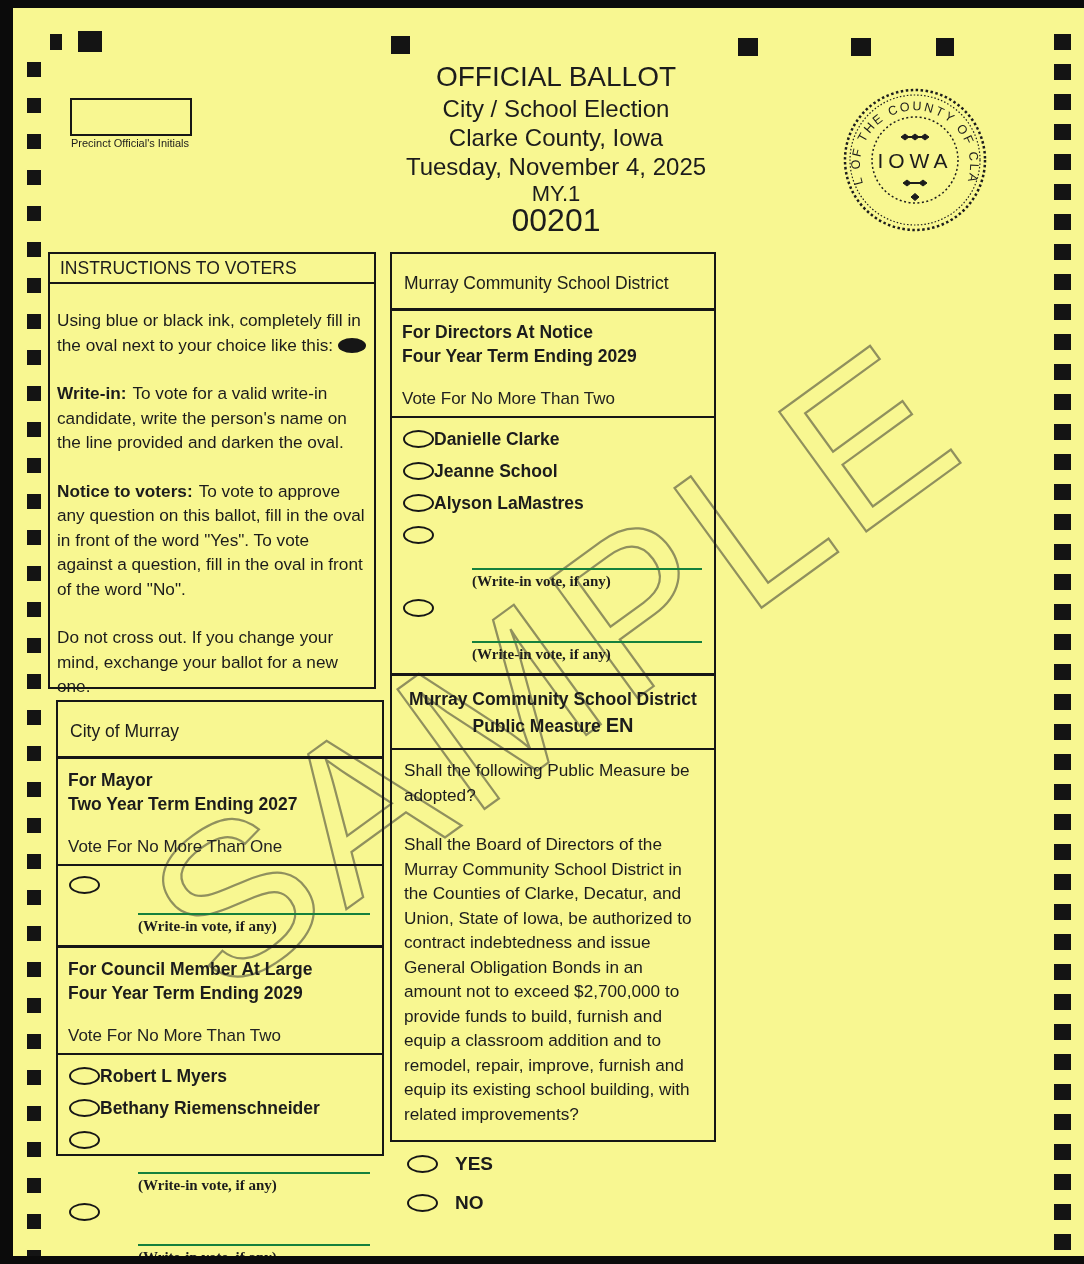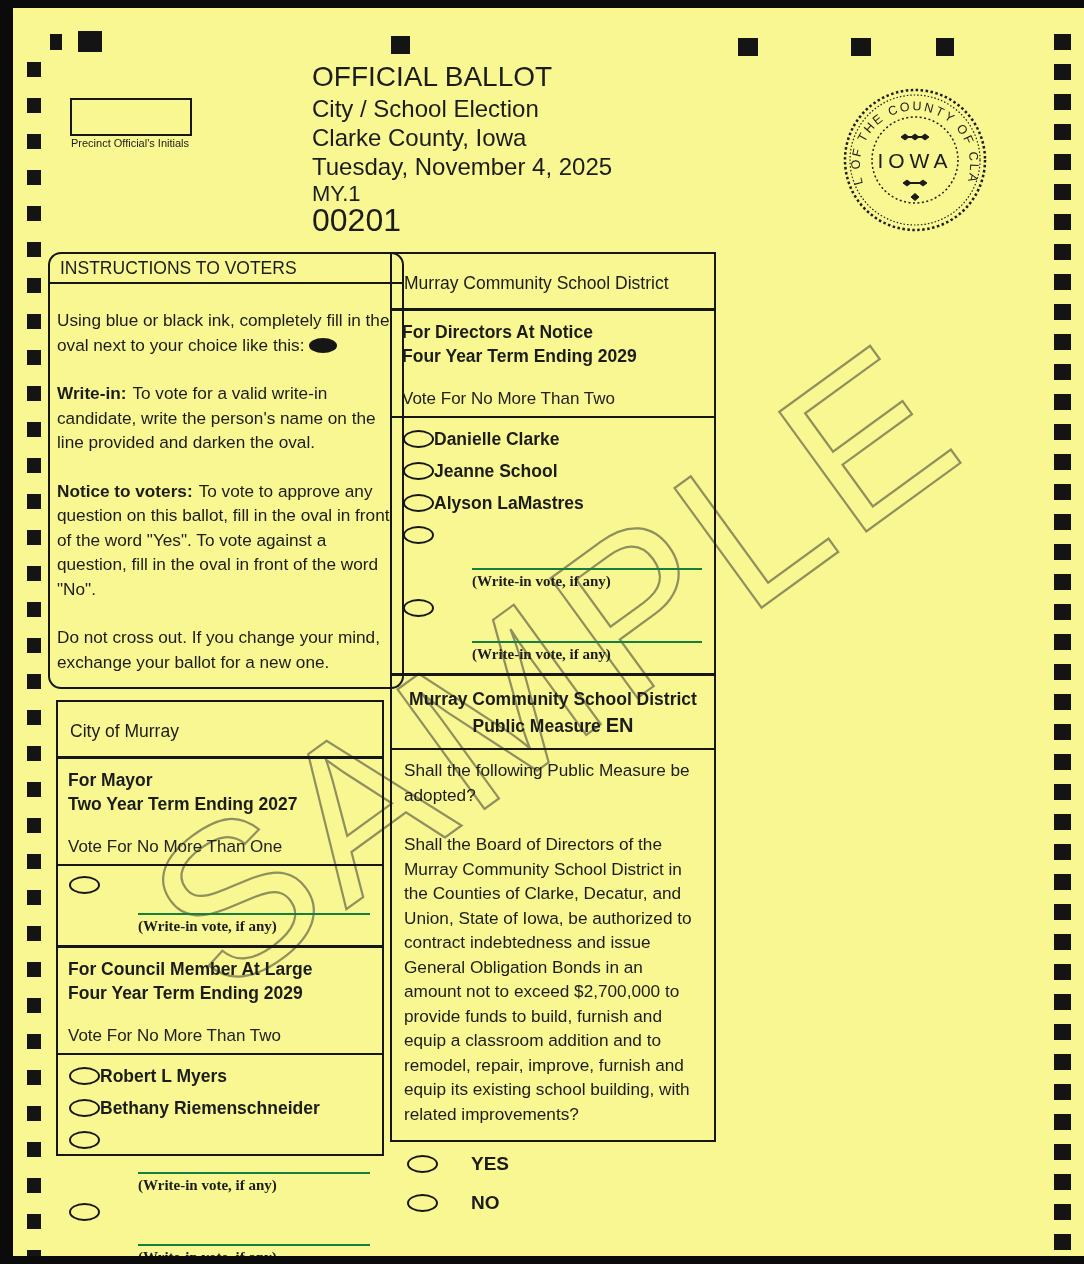--- a/index.html
+++ b/index.html
@@ -15,33 +15,33 @@
   .edge-bottom { left:0; top:1256px; width:1084px; height:8px; }
   
   .tm-col-left { position:absolute; left:27px; top:62px; width:14px; height:1194px; z-index:3;
     background:repeating-linear-gradient(to bottom, #141414 0 15px, transparent 15px 36px); }
   .tm-col-right { position:absolute; left:1054px; top:34px; width:17px; height:1222px; z-index:3;
     background:repeating-linear-gradient(to bottom, #141414 0 16px, transparent 16px 30px); }
   .sq { position:absolute; background:#141414; z-index:3; }
   
   .watermark { position:absolute; left:0; top:0; z-index:1; pointer-events:none; }
   
-  .titleblock { position:absolute; top:60px; left:312px; width:512px; z-index:2; }
+  .titleblock { position:absolute; top:60px; left:300px; width:512px; text-align:center; z-index:2; }
   .titleblock .t1 { font-size:28px; line-height:34px; }
   .titleblock .t2 { font-size:24px; line-height:29px; }
   .titleblock .t3 { font-size:22px; line-height:26px; }
   .titleblock .t4 { font-size:32px; line-height:27px; }
   .precinct-box { position:absolute; left:70px; top:98px; width:118px; height:34px;
     border:2px solid #161616; z-index:2; background:transparent; }
   .precinct-label { position:absolute; left:40px; top:137px; width:180px; text-align:center;
     font-size:11px; z-index:2; }
   .seal { position:absolute; left:840px; top:85px; z-index:2; }
   
   .box { position:absolute; border:2px solid #161616; z-index:2; background:transparent; box-sizing:border-box; }
-  .box-instr { left:48px; top:252px; width:356px; height:437px;border-radius:13px; }
+  .box-instr { left:48px; top:252px; width:328px; height:437px; }
   .box-city  { left:48px; top:700px; width:328px; height:456px;margin-left:8px; }
   .box-school{ left:390px; top:252px; width:326px; height:890px; }
   .ititle { padding:4px 10px 3px; border-bottom:2px solid #161616; font-size:17.5px; }
   .ibody { padding:24px 7px 10px 7px; font-size:17.2px; line-height:24.5px; }
   .ibody p { margin:0 0 24px 0; }
   .ibody b { margin-right:6px; }
   .oval-demo { display:inline-block; vertical-align:middle; margin-left:5px;
     width:28px; height:15px; background:#161616; border-radius:50%; }
   .band { padding:19px 12px 14px; font-size:17.5px; border-bottom:3px solid #161616; }
   .band-c { text-align:left; }
@@ -55,21 +55,21 @@
   .crow .name { font-weight:bold; font-size:17.5px; }
   .oval { width:27px; height:14px; border:2px solid #161616; border-radius:50%;
     flex:0 0 auto; background:transparent; }
   .writein { margin:14px 4px 2px 72px; border-top:2px solid #15803d; padding-top:2px;font-family:Liberation Serif, serif; }
   .writein span { font-weight:bold; font-size:15px; }
   .mhead { text-align:center; font-weight:bold; padding:10px 8px 9px;
     border-bottom:2px solid #161616; font-size:17.5px; line-height:26px; }
   .mhead .code { font-size:20px; }
   .mbody { padding:8px 12px 14px 12px; font-size:17.2px; line-height:24.5px; }
   .mbody .gap { height:25px; }
-  .choice-row { display:flex; align-items:center; gap:33px; margin-top:9px;
+  .choice-row { display:flex; align-items:center; gap:17px; margin-top:9px;
     padding-left:3px; font-weight:bold; font-size:19px; min-height:30px; }
 </style>
 </head>
 <body>
 
 <div id="page">
 
   <div class="edge edge-top"></div>
   <div class="edge edge-left"></div>
   <div class="edge edge-bottom"></div>

